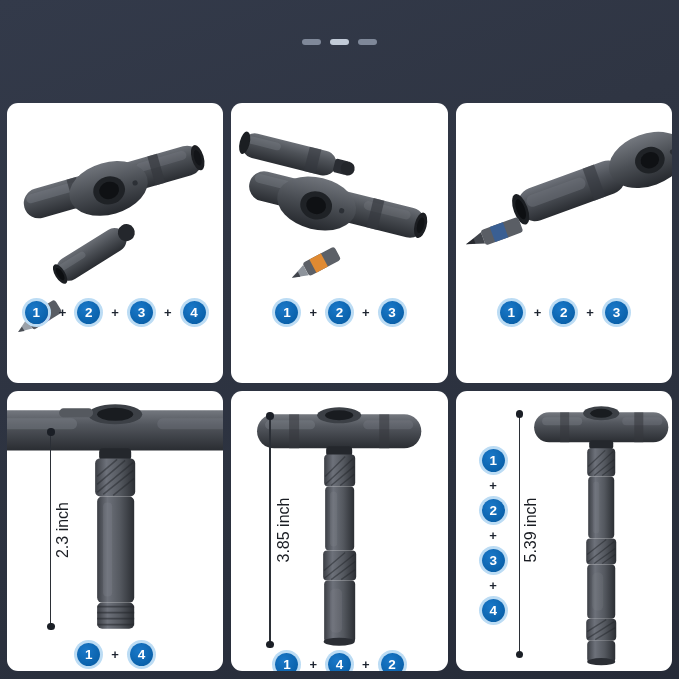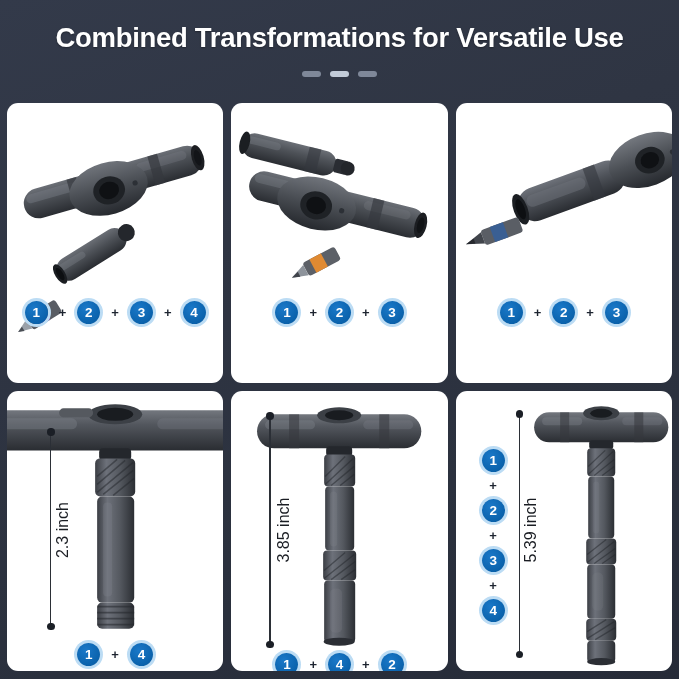--- a/index.html
+++ b/index.html
@@ -128,21 +128,20 @@
   }
 
   
   .art { position: absolute; inset: 0; }
   .art svg { width: 100%; height: 100%; display: block; }
 </style>
 </head>
 <body>
 
 <div class="header">
-  <div class="title">Combined Transformations for Versatile Use</div>
   <div class="dashes">
     <span class="dash"></span>
     <span class="dash bright"></span>
     <span class="dash"></span>
   </div>
 </div>
 
 <div class="grid">
 
   <div class="card">

